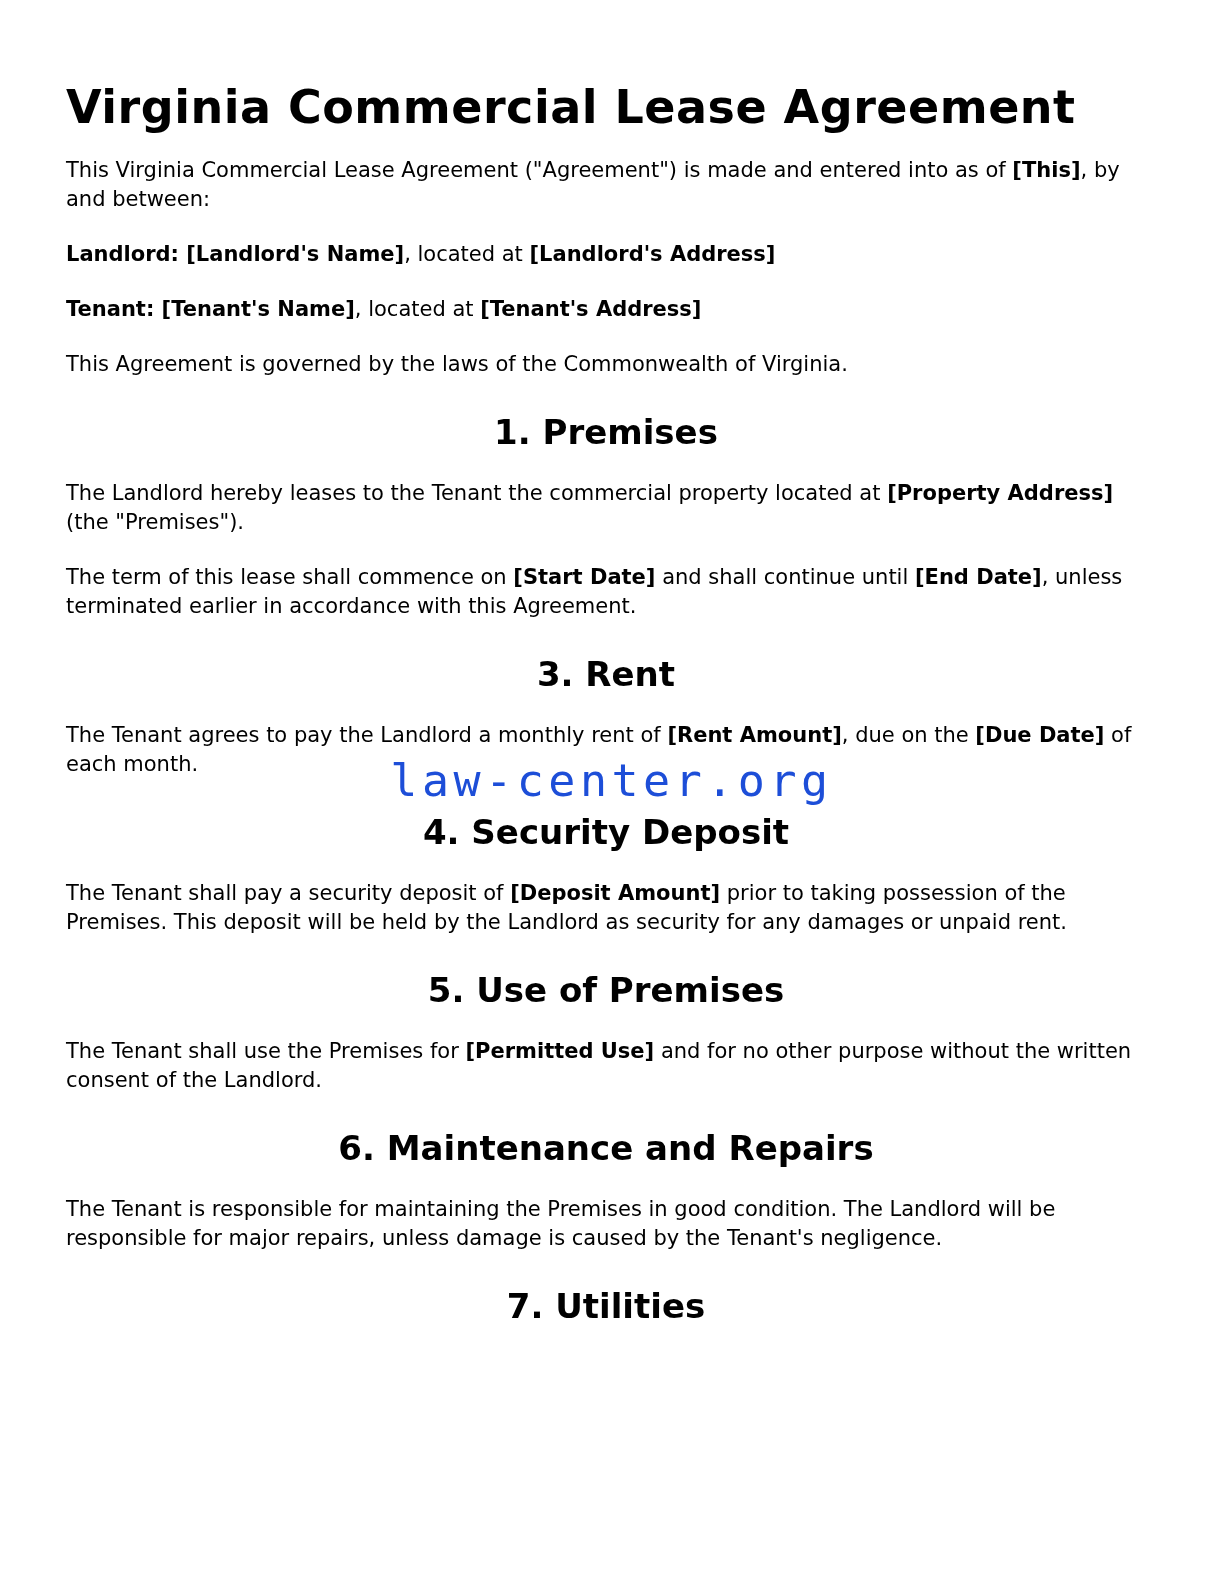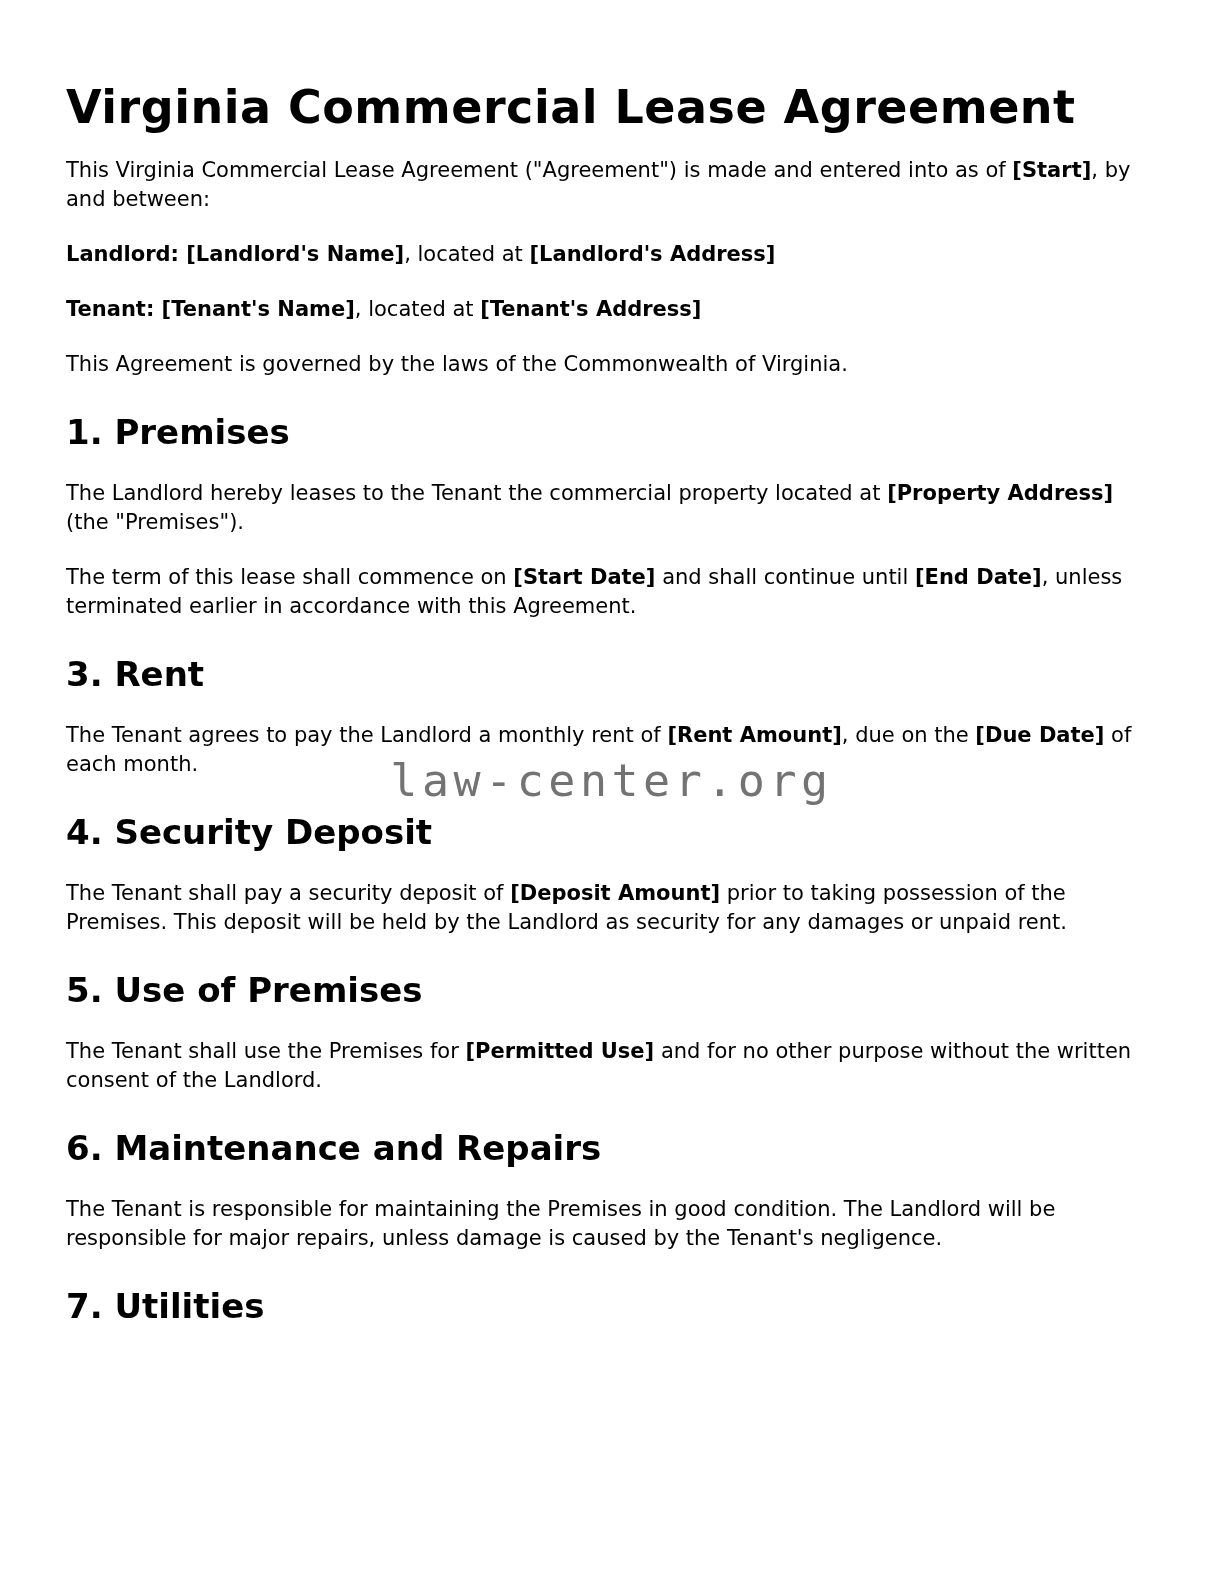--- a/index.html
+++ b/index.html
@@ -24,55 +24,56 @@
     line-height: 54px;
     font-weight: bold;
     margin: 0 0 22px 0;
     letter-spacing: 0.5px;
   }
   h2.sec-heading {
     font-size: 34px;
     line-height: 40px;
     font-weight: bold;
     margin: 33px 0 27px 0;
+    text-align: center;
   }
   p.body-text {
     font-size: 21px;
     line-height: 29px;
     margin: 0 0 26px 0;
   }
   .b { font-weight: bold; }
   .watermark {
     position: absolute;
     top: 758px;
     left: 50%;
     transform: translateX(-50%);
     margin-left: -4px;
     font-family: "DejaVu Sans Mono", "Liberation Mono", monospace;
     font-size: 45px;
     line-height: 1;
     letter-spacing: 4.5px;
-    color: #737373;
+    color: #1d4ed8;
     white-space: nowrap;
     pointer-events: none;
     z-index: 2;
   }
 </style>
 </head>
 <body>
 
 <div class="page">
 
   <div class="watermark">law-center.org</div>
 
   <div class="content">
 
     <h1 class="doc-title">Virginia Commercial Lease Agreement</h1>
 
-    <p class="body-text"><span>This Virginia Commercial Lease Agreement ("Agreement") is made and entered into as of </span><span class="b">[Start]</span><span>, by and between:</span></p>
+    <p class="body-text"><span>This Virginia Commercial Lease Agreement ("Agreement") is made and entered into as of </span><span class="b">[This]</span><span>, by and between:</span></p>
 
     <p class="body-text"><span class="b">Landlord: [Landlord's Name]</span><span>, located at </span><span class="b">[Landlord's Address]</span></p>
 
     <p class="body-text"><span class="b">Tenant: [Tenant's Name]</span><span>, located at </span><span class="b">[Tenant's Address]</span></p>
 
     <p class="body-text"><span>This Agreement is governed by the laws of the Commonwealth of Virginia.</span></p>
 
     <h2 class="sec-heading">1. Premises</h2>
     <p class="body-text"><span>The Landlord hereby leases to the Tenant the commercial property located at </span><span class="b">[Property Address]</span><span> (the "Premises").</span></p>
 

